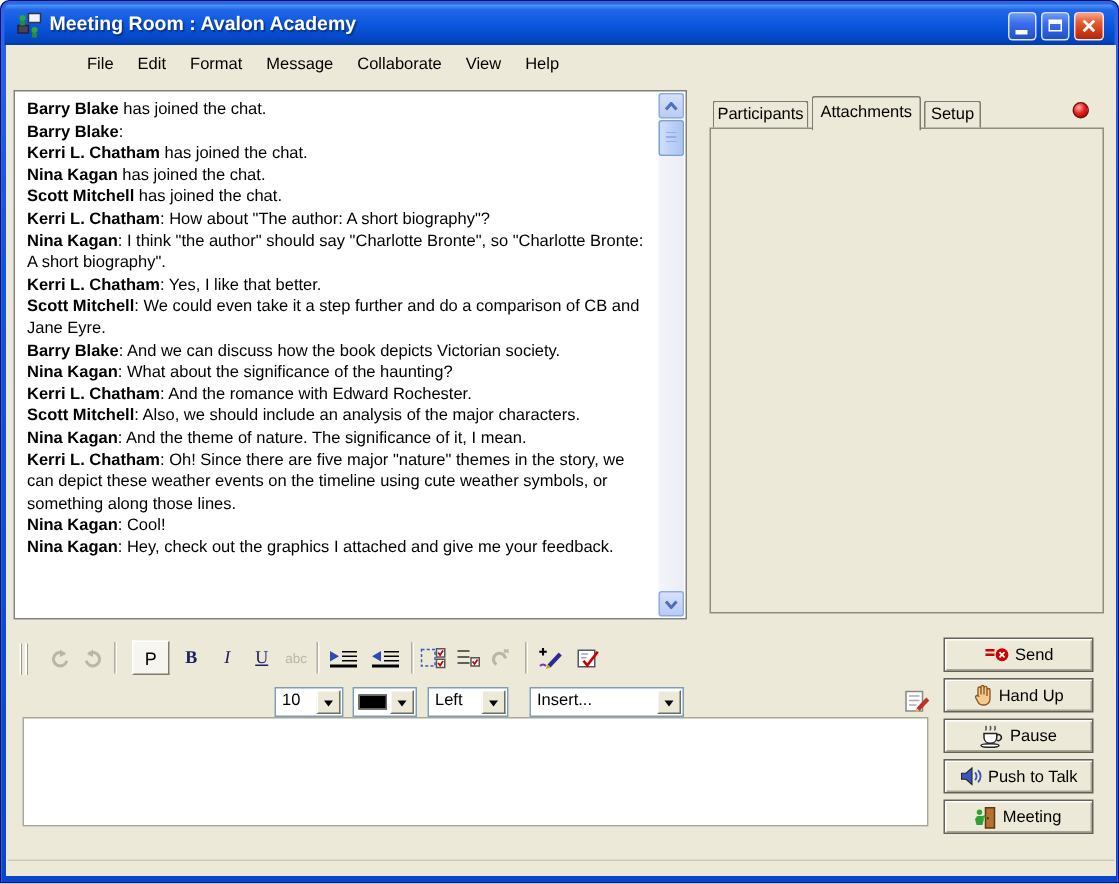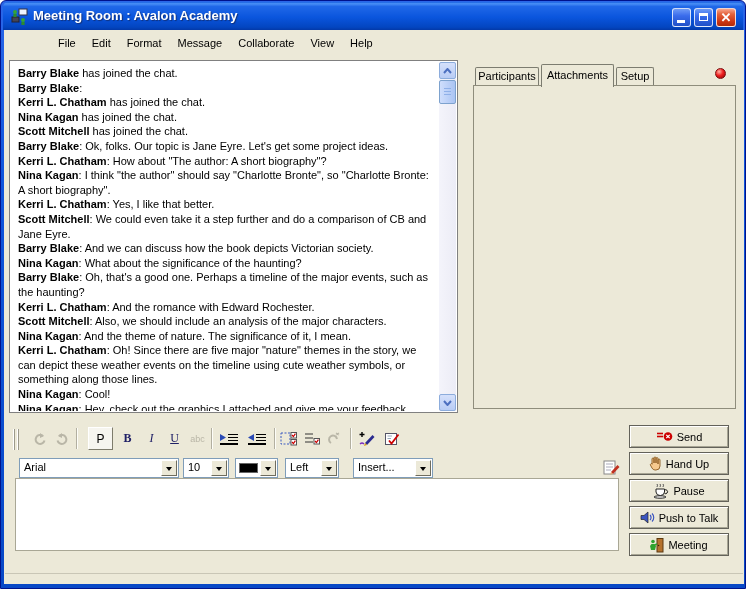--- a/index.html
+++ b/index.html
@@ -118,35 +118,33 @@
           <div class="msg"><b>Barry Blake</b><span> has joined the chat.</span></div>
 
           <div class="msg"><b>Barry Blake</b><span>:</span></div>
 
           <div class="msg"><b>Kerri L. Chatham</b><span> has joined the chat.</span></div>
 
           <div class="msg"><b>Nina Kagan</b><span> has joined the chat.</span></div>
 
           <div class="msg"><b>Scott Mitchell</b><span> has joined the chat.</span></div>
 
-          <div class="msg"><b>Barry Blake</b><span>: Ok, folks. Our topic is Jane Eyre. Let's get some project ideas.</span></div>
 
           <div class="msg"><b>Kerri L. Chatham</b><span>: How about "The author: A short biography"?</span></div>
 
           <div class="msg"><b>Nina Kagan</b><span>: I think "the author" should say "Charlotte Bronte", so "Charlotte Bronte: A short biography".</span></div>
 
           <div class="msg"><b>Kerri L. Chatham</b><span>: Yes, I like that better.</span></div>
 
           <div class="msg"><b>Scott Mitchell</b><span>: We could even take it a step further and do a comparison of CB and Jane Eyre.</span></div>
 
           <div class="msg"><b>Barry Blake</b><span>: And we can discuss how the book depicts Victorian society.</span></div>
 
           <div class="msg"><b>Nina Kagan</b><span>: What about the significance of the haunting?</span></div>
 
-          <div class="msg"><b>Barry Blake</b><span>: Oh, that's a good one. Perhaps a timeline of the major events, such as the haunting?</span></div>
 
           <div class="msg"><b>Kerri L. Chatham</b><span>: And the romance with Edward Rochester.</span></div>
 
           <div class="msg"><b>Scott Mitchell</b><span>: Also, we should include an analysis of the major characters.</span></div>
 
           <div class="msg"><b>Nina Kagan</b><span>: And the theme of nature. The significance of it, I mean.</span></div>
 
           <div class="msg"><b>Kerri L. Chatham</b><span>: Oh! Since there are five major "nature" themes in the story, we can depict these weather events on the timeline using cute weather symbols, or something along those lines.</span></div>
 
           <div class="msg"><b>Nina Kagan</b><span>: Cool!</span></div>
@@ -297,34 +295,31 @@
       <div class="tbtn" style="left:376px;">
         <svg width="16" height="15" viewBox="0 0 16 15">
           <rect x="1.5" y="2.5" width="11" height="11" fill="#fff" stroke="#556"></rect>
           <line x1="3.5" y1="5" x2="8" y2="5" stroke="#9ab"></line>
             <line x1="3.5" y1="7.5" x2="7" y2="7.5" stroke="#9ab"></line>
           <path d="M5 9.5 l2.5 3 7 -9" fill="none" stroke="#c00" stroke-width="1.8"></path>
           </svg>
         </div>
     </div>
 
-    <div class="combo" style="left:15px;width:160px;">
-      <span>Arial</span>
-      <span class="carrow"></span></div>
     <div class="combo" style="left:179px;width:46px;">
       <span>10</span>
       <span class="carrow"></span></div>
     <div class="combo" style="left:231px;width:43px;">
       <span class="swatch" style="background:#000;"></span>
       <span class="carrow"></span>
       </div>
     <div class="combo" style="left:281px;width:54px;">
       <span>Left</span>
       <span class="carrow"></span></div>
-    <div class="combo" style="left:349px;width:80px;">
+    <div class="combo" style="left:349px;width:103px;">
       <span>Insert...</span>
       <span class="carrow"></span></div>
     <svg class="edit-icon" viewBox="0 0 18 18">
       <rect x="2" y="2" width="11" height="13" fill="#fff" stroke="#888"></rect>
       <line x1="4" y1="5" x2="11" y2="5" stroke="#aab"></line>
         <line x1="4" y1="8" x2="11" y2="8" stroke="#aab"></line>
         <line x1="4" y1="11" x2="9" y2="11" stroke="#aab"></line>
       <path d="M9 13 l6.5 -7 2 2 -6.5 7 z" fill="#c03020"></path>
         <path d="M9 13 l-0.8 2.8 2.8 -0.8 z" fill="#e8b070"></path>
       </svg>

